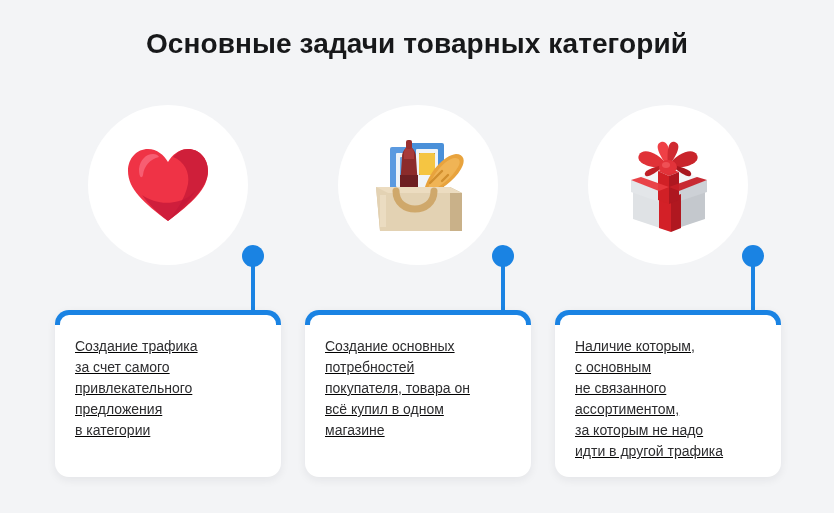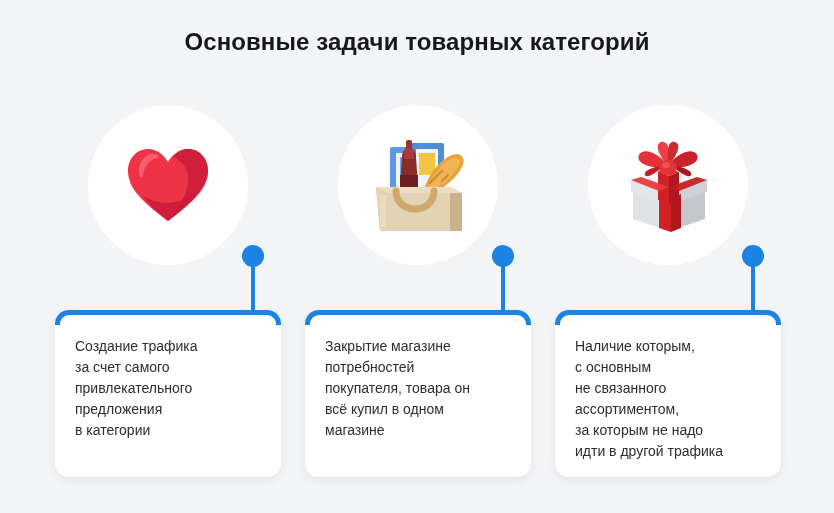--- a/index.html
+++ b/index.html
@@ -14,21 +14,21 @@
     overflow: hidden;
     position: relative;
   }
 
   #page-title {
     position: absolute;
     top: 28px;
     left: 0;
     width: 834px;
     text-align: center;
-    font-size: 24px;
+    font-size: 28px;
     font-weight: bold;
     color: #17181a;
     letter-spacing: 0.1px;
   }
 
   .columns {
     position: absolute;
     top: 105px;
     left: 0;
     width: 834px;
@@ -112,20 +112,21 @@
     border-top-right-radius: 14px;
     box-sizing: border-box;
   }
   .card-body {
     position: absolute;
     top: 26px;
     left: 0;
     width: 226px;
     padding: 0 32px 0 20px;
     box-sizing: border-box;
+    text-decoration: underline;
   }
   .card-line {
     font-size: 14px;
     line-height: 21px;
     color: #2d2d2f;
     white-space: nowrap;
   }
 </style>
 </head>
 <body>
@@ -205,21 +206,21 @@
     </div>
 
     <div class="connector">
       <div class="dot"></div>
       <div class="stem"></div>
     </div>
 
     <div class="card">
       <div class="card-topbar"></div>
       <div class="card-body">
-        <div class="card-line">Закрытие магазине</div>
+        <div class="card-line">Создание основных</div>
         <div class="card-line">потребностей</div>
         <div class="card-line">покупателя, товара он</div>
         <div class="card-line">всё купил в одном</div>
         <div class="card-line">магазине</div>
       </div>
     </div>
   </div>
 
   <div class="column c2">
 

